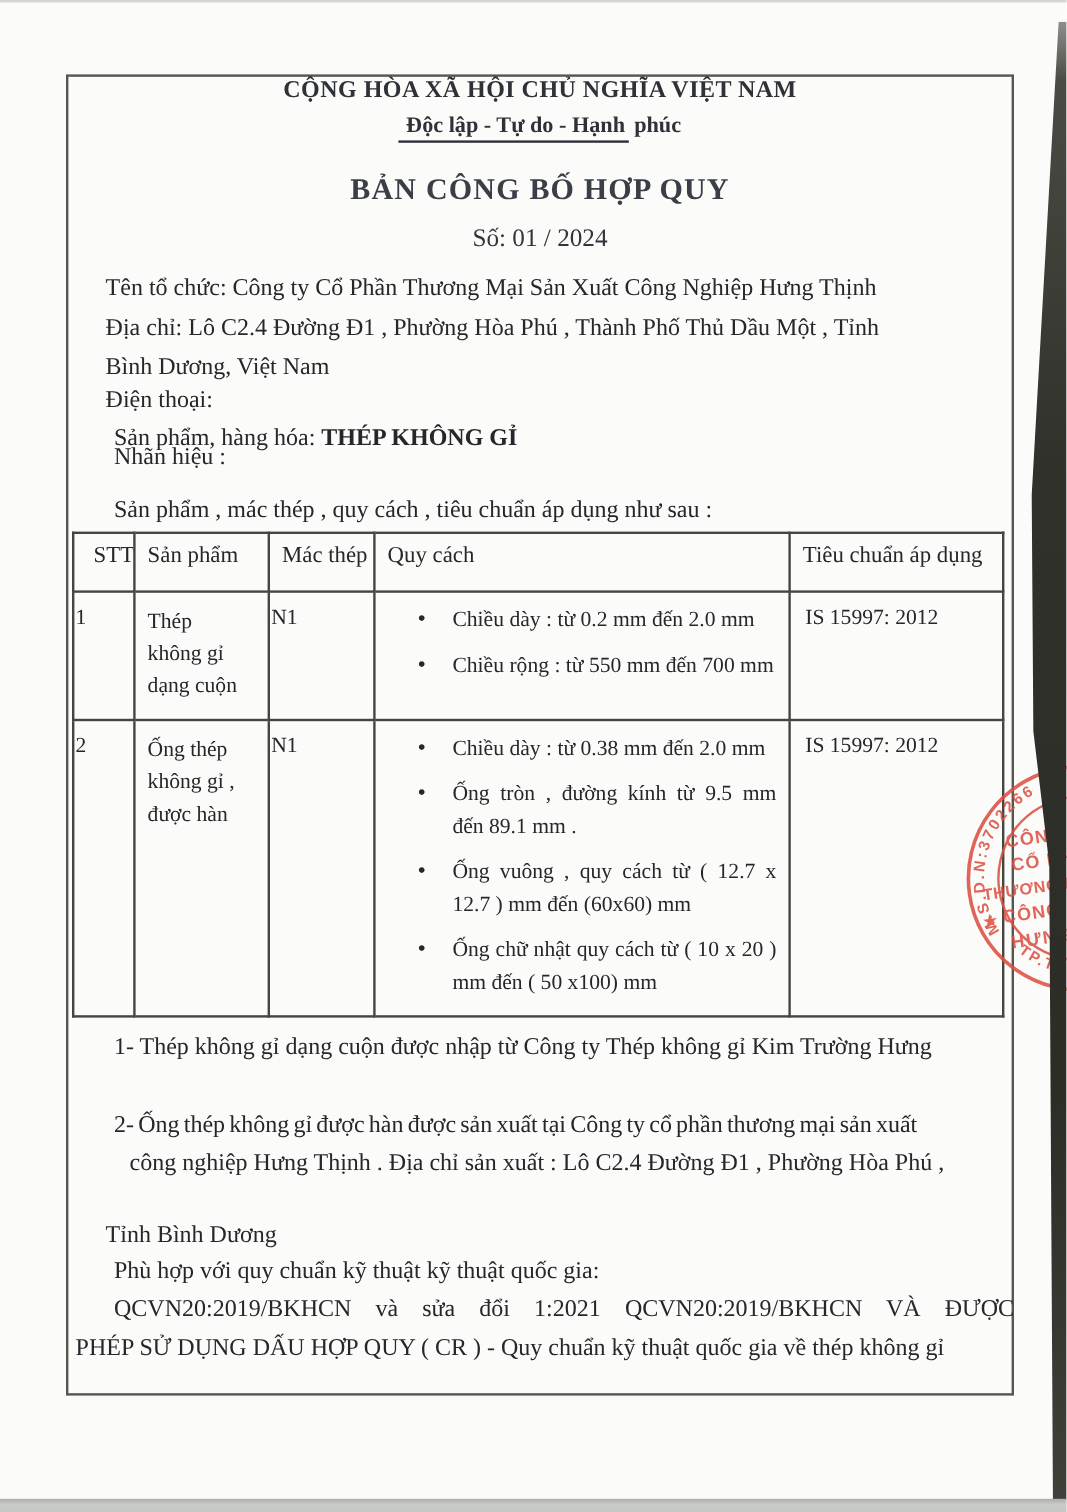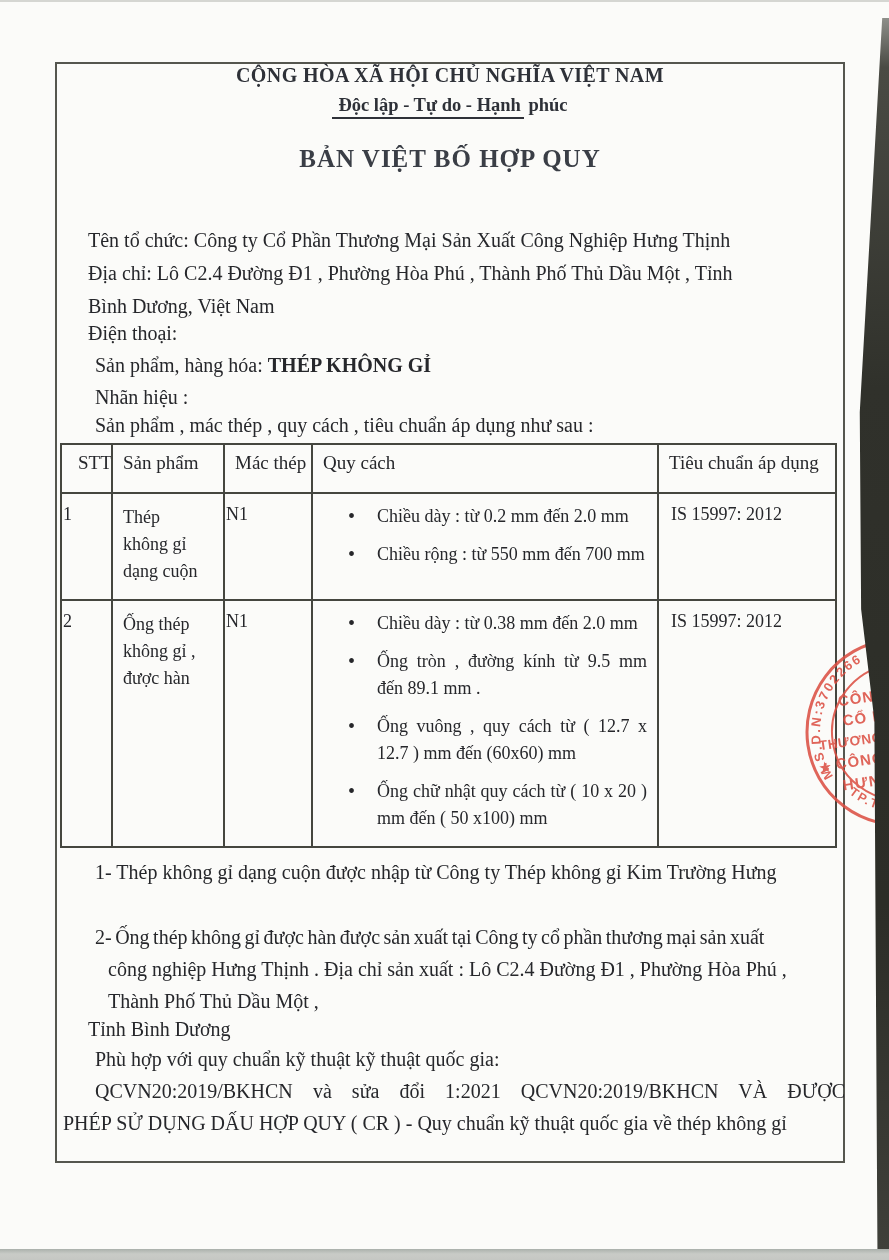--- a/index.html
+++ b/index.html
@@ -82,31 +82,32 @@
   <div class="abs bottom-band"></div>
 
   <div class="abs frame"></div>
 
   <div class="abs c-line motto">
     <span class="u">Độc lập - Tự do - Hạnh</span>
     <span>phúc</span>
   </div>
   <div class="abs c-line nat-title">CỘNG HÒA XÃ HỘI CHỦ NGHĨA VIỆT NAM</div>
 
-  <div class="abs c-line doc-title">BẢN VIỆT BỐ HỢP QUY</div>
+  <div class="abs c-line doc-title">BẢN CÔNG BỐ HỢP QUY</div>
+  <div class="abs c-line doc-number">Số: 01 / 2024</div>
 
   <div class="abs p" style="left:88px; top:227px;">Tên tổ chức: Công ty Cổ Phần Thương Mại Sản Xuất Công Nghiệp Hưng Thịnh</div>
   <div class="abs p" style="left:88px; top:260px;">Địa chỉ: Lô C2.4 Đường Đ1 , Phường Hòa Phú , Thành Phố Thủ Dầu Một , Tỉnh</div>
   <div class="abs p" style="left:88px; top:293px;">Bình Dương, Việt Nam</div>
   <div class="abs p" style="left:88px; top:320px;">Điện thoại:</div>
   <div class="abs p" style="left:95px; top:352px;">
     <span>Sản phẩm, hàng hóa:</span>
     <span class="bold">THÉP KHÔNG GỈ</span>
   </div>
-  <div class="abs p" style="left:95px; top:384px;">Nhãn hiệu :</div>
+  <div class="abs p" style="left:95px; top:368px;">Nhãn hiệu :</div>
   <div class="abs p" style="left:95px; top:412px;">Sản phẩm , mác thép , quy cách , tiêu chuẩn áp dụng như sau :</div>
 
   <table class="spec-table">
     <colgroup>
       <col style="width:51px">
         <col style="width:112px">
         <col style="width:88px">
       <col style="width:346px">
         <col style="width:178px">
     </colgroup>
@@ -145,21 +146,20 @@
           </ul>
         </td>
         <td class="c-tc">IS 15997: 2012</td>
       </tr>
     </tbody>
   </table>
 
   <div class="abs n" style="left:95px;  top:861px;">1- Thép không gỉ dạng cuộn được nhập từ Công ty Thép không gỉ Kim Trường Hưng</div>
   <div class="abs n fit" style="left:95px; top:926px;">2- Ống thép không gỉ được hàn được sản xuất tại Công ty cổ phần thương mại sản xuất</div>
   <div class="abs n" style="left:108px; top:958px;">công nghiệp Hưng Thịnh . Địa chỉ sản xuất : Lô C2.4 Đường Đ1 , Phường Hòa Phú ,</div>
-  <div class="abs n" style="left:108px; top:990px;">Thành Phố Thủ Dầu Một ,</div>
   <div class="abs n" style="left:88px;  top:1018px;">Tỉnh Bình Dương</div>
   <div class="abs n" style="left:95px;  top:1048px;">Phù hợp với quy chuẩn kỹ thuật kỹ thuật quốc gia:</div>
   <div class="abs n just" style="left:95px; top:1080px; width:750px;">QCVN20:2019/BKHCN và sửa đổi 1:2021 QCVN20:2019/BKHCN VÀ ĐƯỢC</div>
   <div class="abs n" style="left:63px;  top:1112px;">PHÉP SỬ DỤNG DẤU HỢP QUY ( CR ) -  Quy chuẩn kỹ thuật quốc gia về thép không gỉ</div>
 
   <svg class="abs stamp" viewBox="0 0 220 225" xmlns="http://www.w3.org/2000/svg">
     <defs>
       <path id="arcTop" d="M 50.7 150 A 80 80 0 0 1 185.5 64.1"></path>
       <path id="arcBottom" d="M 54.5 155.9 A 80 80 0 0 0 185.5 155.9"></path>
     </defs>

